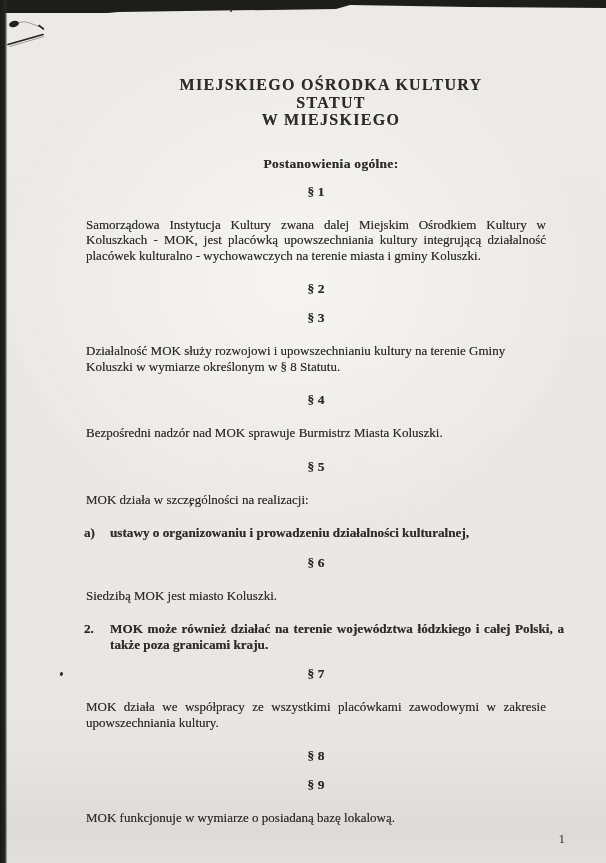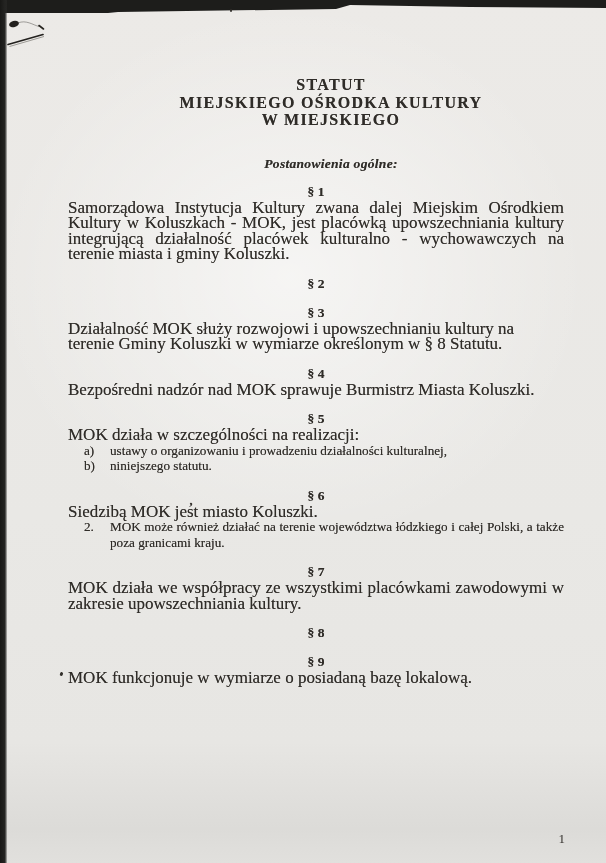--- a/index.html
+++ b/index.html
@@ -30,31 +30,31 @@
   .apostrophe-artifact {
     position: absolute; left: 188px; top: 500px;
     font-size: 14px; font-weight: bold; color: #35322e; transform: rotate(8deg);
   }
   .content {
     position: absolute; left: 68px; right: 42px; top: 76px;
     text-shadow: 0 0 0.5px rgba(47,44,40,0.6);
   }
   .doc-header { text-align: center; padding-left: 30px; }
   .doc-title { margin: 0; font-size: 16px; font-weight: bold; line-height: 17.5px; letter-spacing: 1.3px; }
-  .doc-subtitle { margin: 27px 0 12px 0; font-size: 13.5px; font-weight: bold; letter-spacing: 0.3px; font-style: italic; }
+  .doc-subtitle { margin: 27px 0 12px 0; font-size: 13.5px; font-weight: bold; letter-spacing: 0.3px; }
   .statute-section { margin-bottom: 14px; }
   .par-heading {
     margin: 0 0 1px 0; text-align: center;
     font-size: 13.5px; font-weight: bold; line-height: 15px;
   }
-  .par-body { margin: 0; font-size: 17px; line-height: 15.5px; }
+  .par-body { margin: 18px; font-size: 13px; line-height: 15.5px; }
   .justify { text-align: justify; }
   .narrow { max-width: 458px; }
   .clauses { list-style: none; margin: 0; padding: 0; font-size: 13.2px; line-height: 15.5px; }
-  .clause { padding-left: 42px; text-indent: -26px; }
+  .clause { padding-left: 42px; text-indent: -26px; font-weight: bold; }
   .clause .marker { display: inline-block; width: 26px; text-indent: 0; }
   .page-number {
     position: absolute; right: 41px; bottom: 16px;
     font-size: 13px; color: #34312d;
     font-family: "Liberation Serif", "DejaVu Serif", serif;
   }
 </style>
 </head>
 <body>
 
@@ -72,22 +72,22 @@
   </svg>
 
   <span class="ink-speck speck-top"></span>
   <span class="ink-speck speck-margin-s8"></span>
   <span class="apostrophe-artifact">’</span>
 
   <div class="content">
 
     <header class="doc-header">
       <h1 class="doc-title">
+        <div class="title-line">MIEJSKIEGO OŚRODKA KULTURY</div>
         <div class="title-line">STATUT</div>
-        <div class="title-line">MIEJSKIEGO OŚRODKA KULTURY</div>
         <div class="title-line">W MIEJSKIEGO</div>
       </h1>
       <h2 class="doc-subtitle">Postanowienia ogólne:</h2>
     </header>
 
     <section class="statute-section">
       <h3 class="par-heading">§ 1</h3>
       <p class="par-body justify">Samorządowa Instytucja Kultury zwana dalej Miejskim Ośrodkiem Kultury w Koluszkach - MOK, jest placówką upowszechniania kultury integrującą działalność placówek kulturalno - wychowawczych na terenie miasta i gminy Koluszki.</p>
     </section>
 
@@ -104,23 +104,20 @@
       <h3 class="par-heading">§ 4</h3>
       <p class="par-body">Bezpośredni nadzór nad MOK sprawuje Burmistrz Miasta Koluszki.</p>
     </section>
 
     <section class="statute-section">
       <h3 class="par-heading">§ 5</h3>
       <p class="par-body">MOK działa w szczególności na realizacji:</p>
       <ul class="clauses">
         <li class="clause">
           <span class="marker">a)</span><span class="li-text">ustawy o organizowaniu i prowadzeniu działalności kulturalnej,</span>
-        </li>
-        <li class="clause">
-          <span class="marker">b)</span><span class="li-text">niniejszego statutu.</span>
         </li>
       </ul>
     </section>
 
     <section class="statute-section">
       <h3 class="par-heading">§ 6</h3>
       <p class="par-body">Siedzibą MOK jest miasto Koluszki.</p>
       <ul class="clauses">
         <li class="clause justify">
           <span class="marker">2.</span><span class="li-text">MOK może również działać na terenie województwa łódzkiego i całej Polski, a także poza granicami kraju.</span>

